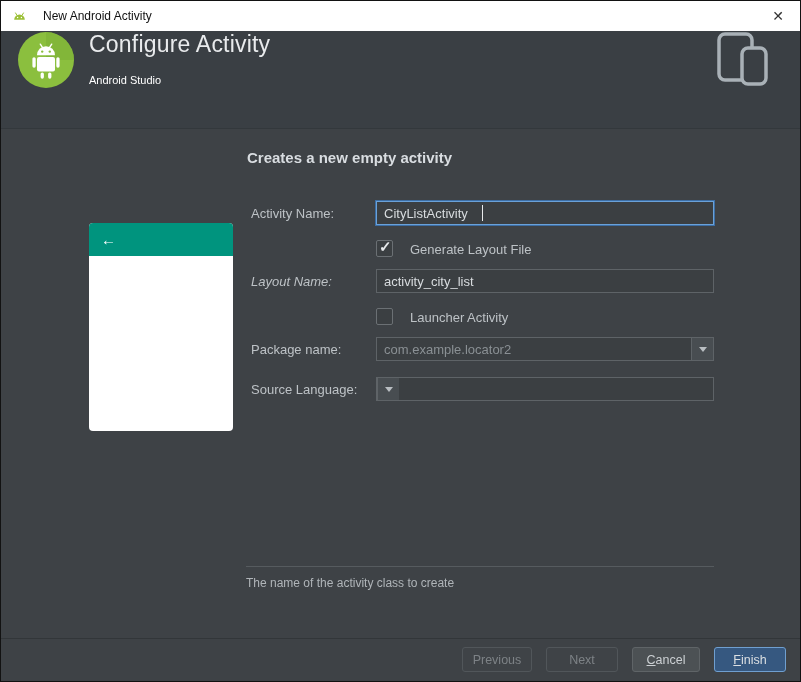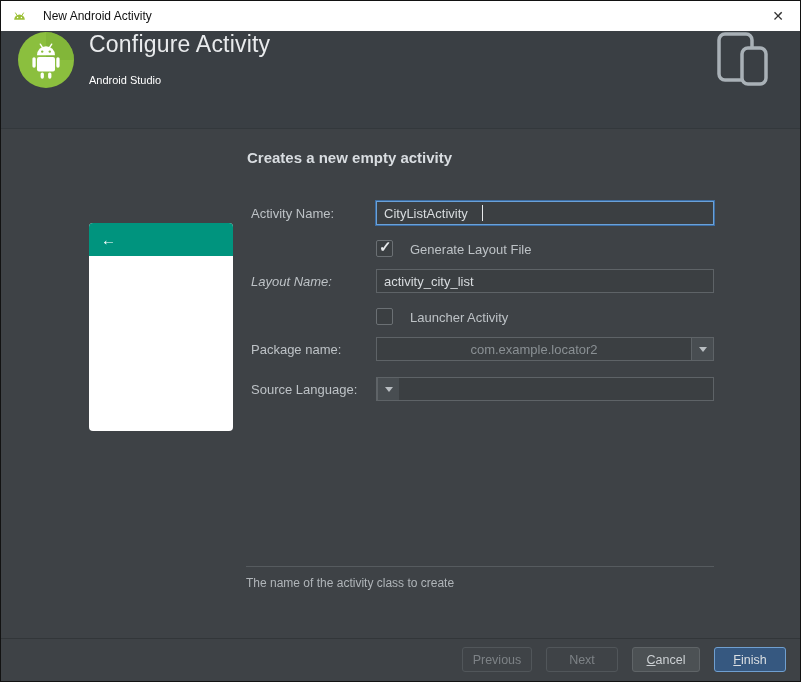--- a/index.html
+++ b/index.html
@@ -225,21 +225,21 @@
 
     <label class="field-label" style="top: 144px; font-style: italic;">Layout Name:</label>
     <div class="field-wrap" style="top: 139px;">
       <input class="text-input" type="text" value="activity_city_list" style="">
     </div>
 
     <span class="checkbox" style="top: 178px;"></span>
     <label class="checkbox-label" style="top: 180px;">Launcher Activity</label>
 
     <label class="field-label" style="top: 212px;">Package name:</label>
-    <div class="combo" style="top: 207px; text-align: center;">
+    <div class="combo" style="top: 207px;">
       <span class="combo-text dim">com.example.locator2</span>
       <span class="combo-arrow-btn">
         <span class="combo-arrow"></span>
       </span>
     </div>
 
     <label class="field-label" style="top: 252px;">Source Language:</label>
     <div class="combo" style="top: 247px;">
       <span class="combo-arrow-btn">
         <span class="combo-arrow"></span>

